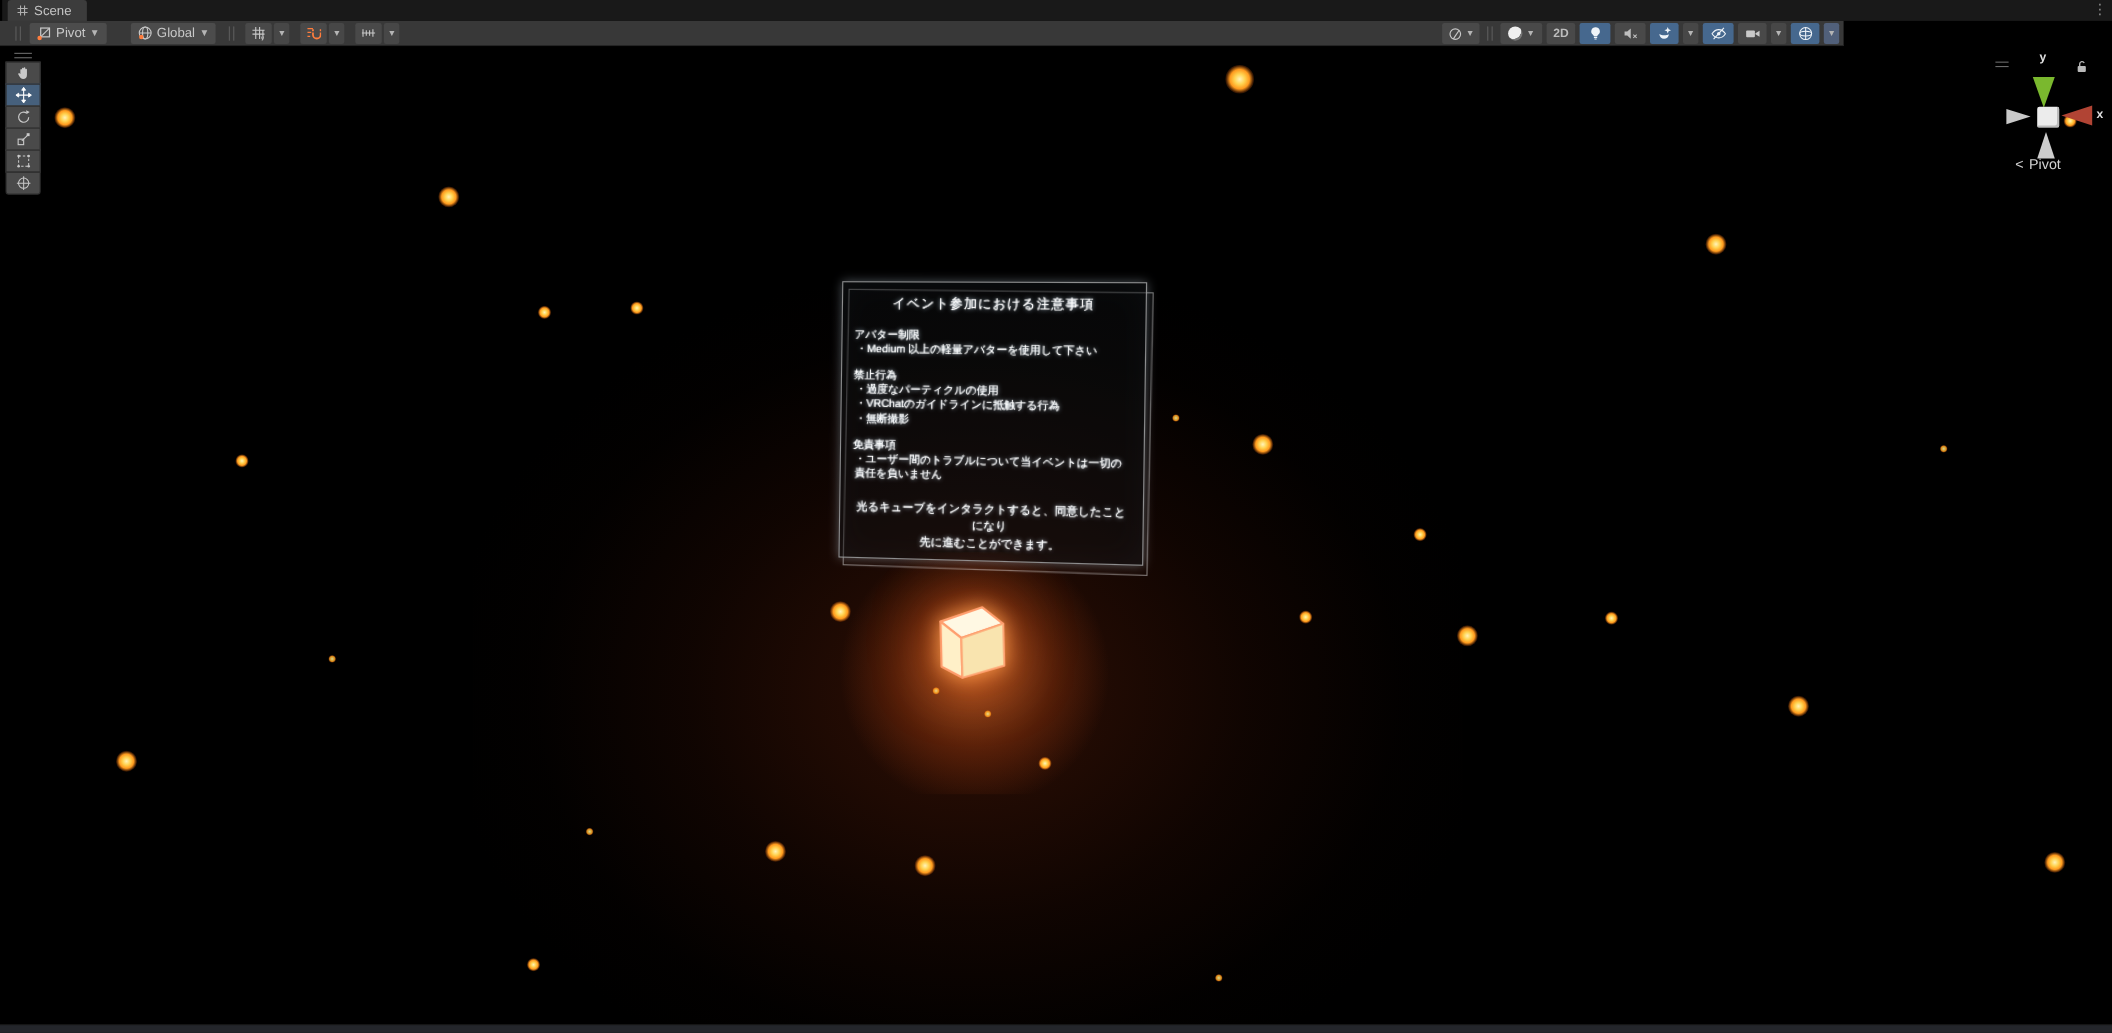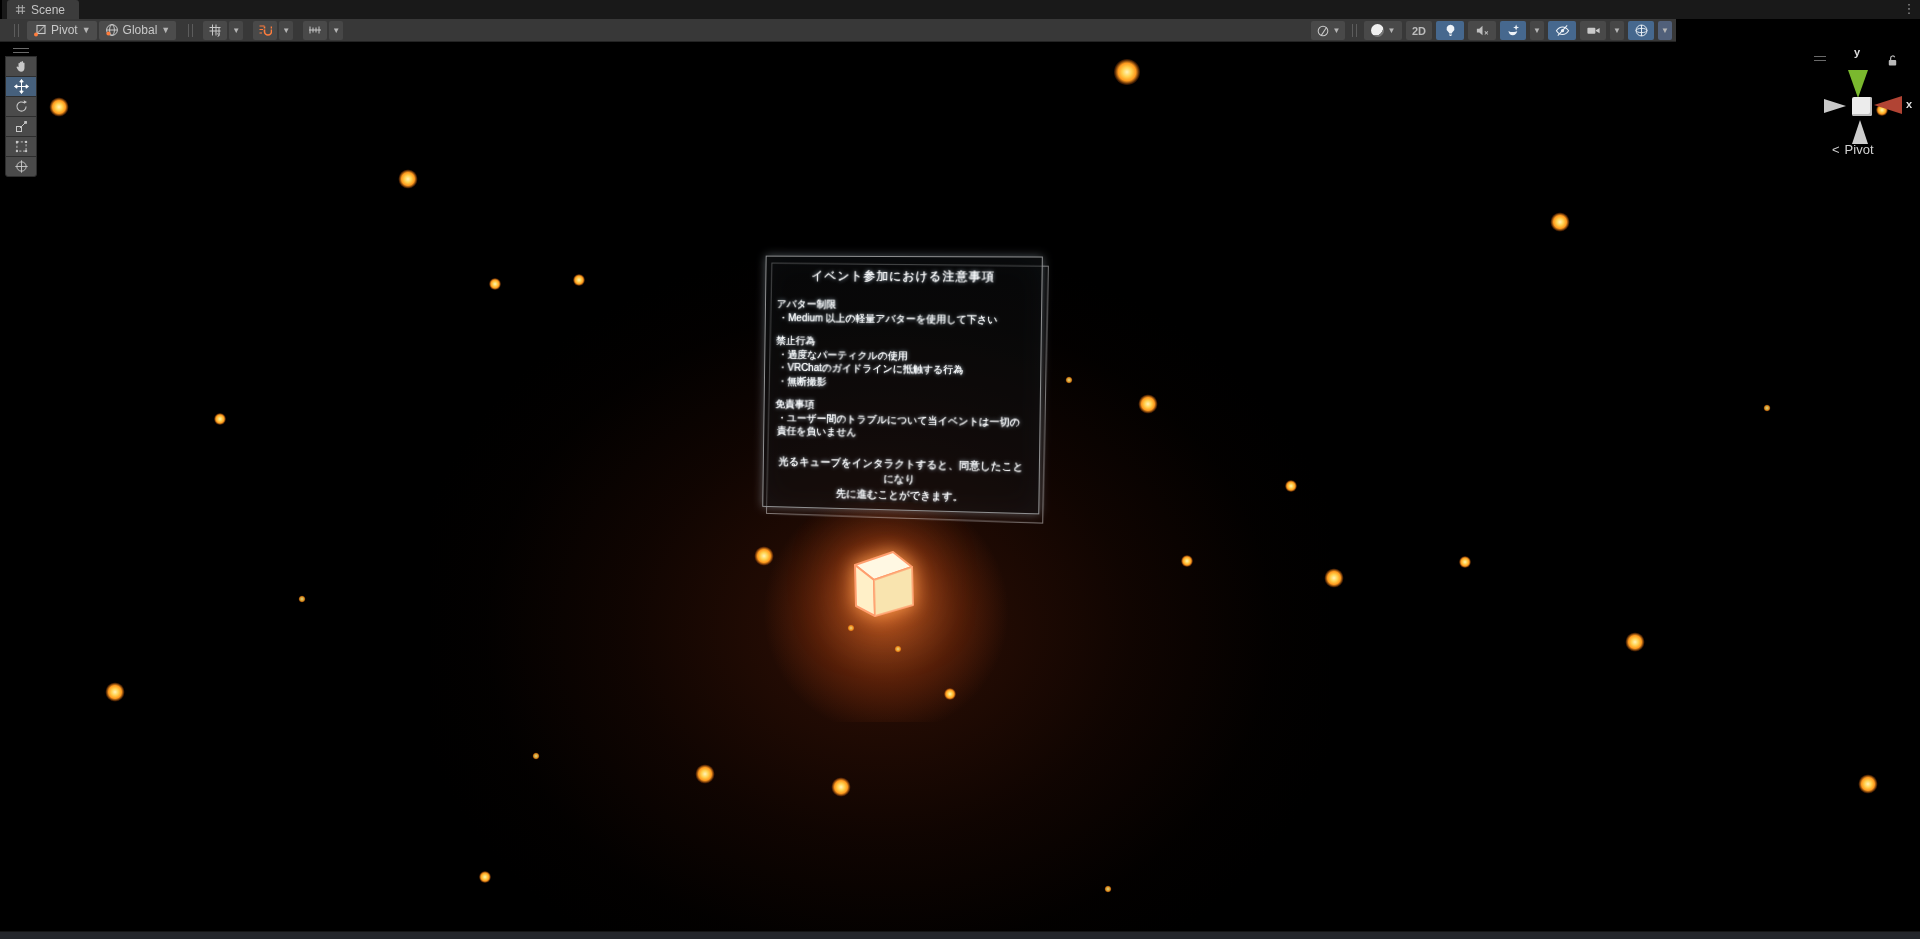--- a/index.html
+++ b/index.html
@@ -130,21 +130,21 @@
     <div class="grp" style="margin-left:8px;">
       <div class="tb-btn">
         <svg class="icon14" viewBox="0 0 14 14" fill="none">
           <rect x="4" y="2.5" width="8" height="8" stroke="#c9c9c9" stroke-width="1.1"></rect>
           <line x1="3" y1="11.5" x2="12" y2="2.5" stroke="#c9c9c9" stroke-width="1"></line>
           <circle cx="3" cy="11.5" r="2" fill="#ff7d3d"></circle>
         </svg>
         <span>Pivot</span>
         <span class="caret">▼</span>
       </div>
-      <div class="tb-btn" style="margin-left:0;">
+      <div class="tb-btn" style="margin-left:20px;">
         <svg class="icon14" viewBox="0 0 14 14" fill="none" stroke="#c9c9c9" stroke-width="1">
           <circle cx="7" cy="7" r="5.4"></circle>
             <ellipse cx="7" cy="7" rx="2.4" ry="5.4"></ellipse>
           <line x1="1.6" y1="7" x2="12.4" y2="7"></line>
           <circle cx="3.4" cy="10.6" r="2" fill="#ff7d3d" stroke="none"></circle>
         </svg>
         <span>Global</span>
         <span class="caret">▼</span>
       </div>
     </div>

